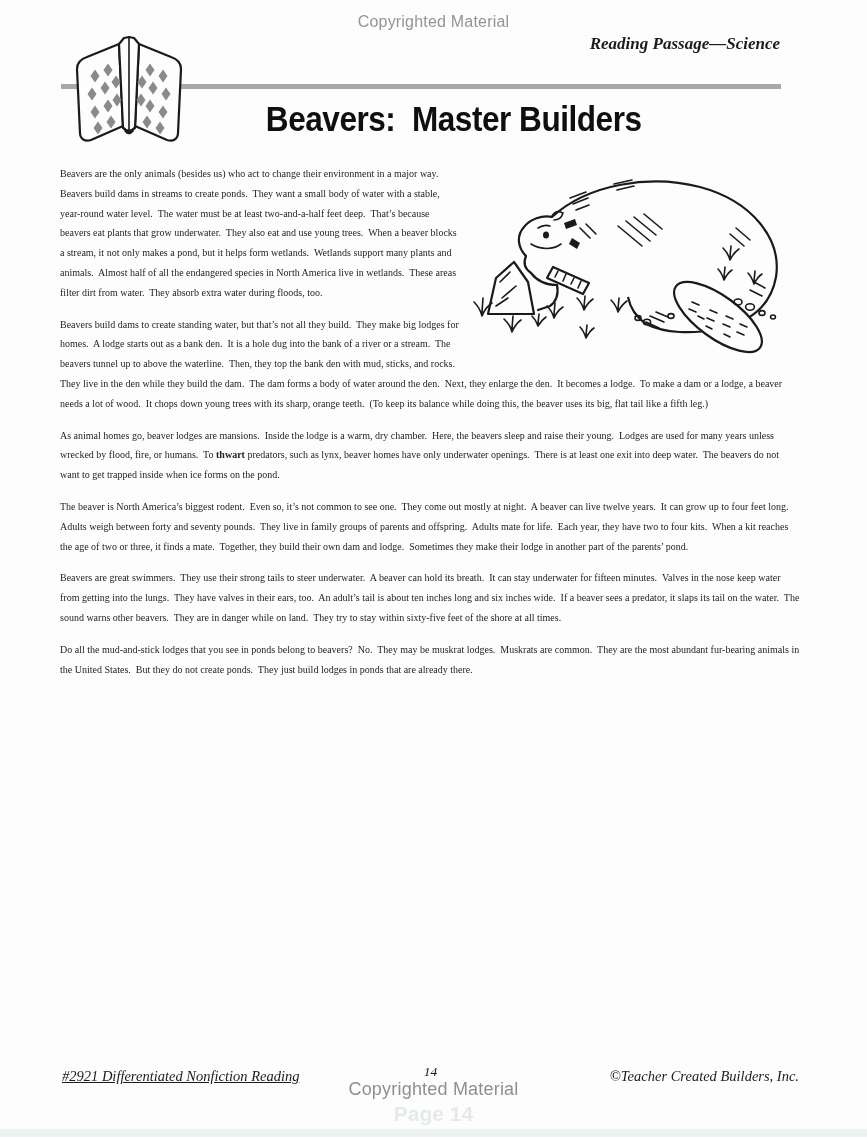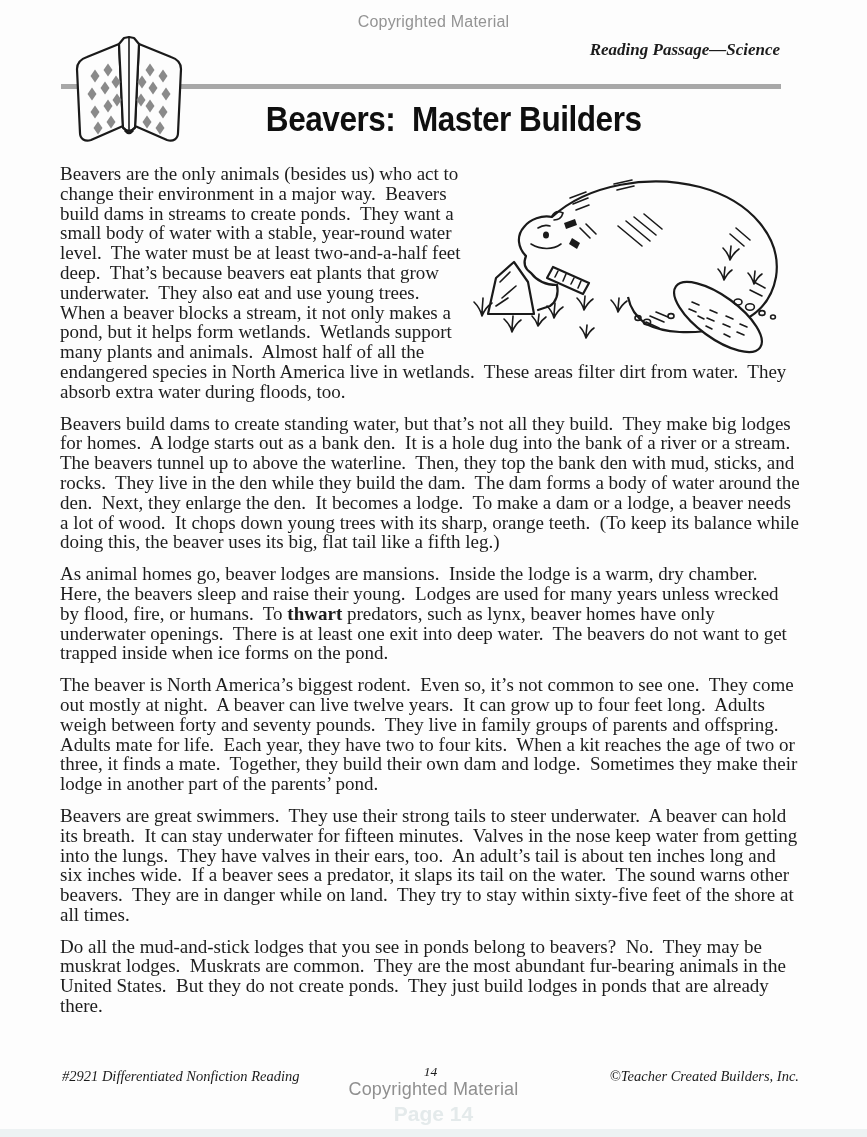--- a/index.html
+++ b/index.html
@@ -8,47 +8,47 @@
     background:#fdfdfd;
     font-family:"Liberation Serif",serif;
     position:relative;overflow:hidden;
     color:#1d1d1d;
   }
   .copyright-top{
     position:absolute;top:13px;left:0;right:0;text-align:center;
     font-family:"Liberation Sans",sans-serif;font-size:16px;color:#949494;letter-spacing:.2px;
   }
   .header-label{
-    position:absolute;top:40px;right:87px;
+    position:absolute;top:34px;right:87px;
     font-style:italic;font-weight:bold;font-size:17px;color:#1c1c1c;
   }
   .header-rule{
     position:absolute;top:84px;left:61px;width:720px;height:5px;background:#a8a8a8;
   }
   .books-icon-wrap{position:absolute;top:32px;left:66px;width:126px;height:122px;}
   .title{
     position:absolute;top:99px;left:0;right:0;margin:0;text-align:center;
     font-family:"Liberation Sans",sans-serif;font-weight:700;font-size:35px;color:#0f0f0f;padding-left:40px;
   }
   .title .t{display:inline-block;transform:scaleX(.9);letter-spacing:-.5px;white-space:pre;}
   .passage{
     position:absolute;top:164px;left:60px;width:741px;
-    font-size:19px;line-height:19.8px;
+    font-size:10px;line-height:19.8px;
   }
   .passage p{margin:0 0 12px 0;white-space:pre-wrap;}
   .vocab{font-weight:bold;}
   .beaver-fig{
     float:right;width:390px;height:190px;
     margin:2px -57px 4px 6px;
   }
   .footer{
     position:absolute;top:1068px;left:60px;width:741px;
     font-style:italic;font-size:14.5px;color:#1b1b1b;
   }
-  .f-left{position:absolute;left:2px;top:0;}
+  .f-left{position:absolute;left:2px;top:0;text-decoration:underline;}
   .f-center{position:absolute;left:0;right:0;top:-4px;text-align:center;font-size:13.5px;}
   .f-right{position:absolute;right:2px;top:0;}
   .copyright-bottom{
     position:absolute;top:1079px;left:0;right:0;text-align:center;
     font-family:"Liberation Sans",sans-serif;font-size:18px;color:#8f8f8f;letter-spacing:.2px;
   }
   .page-watermark{
     position:absolute;top:1102px;left:0;right:0;text-align:center;
     font-family:"Liberation Sans",sans-serif;font-weight:bold;font-size:21px;color:#e4eaeb;
   }

